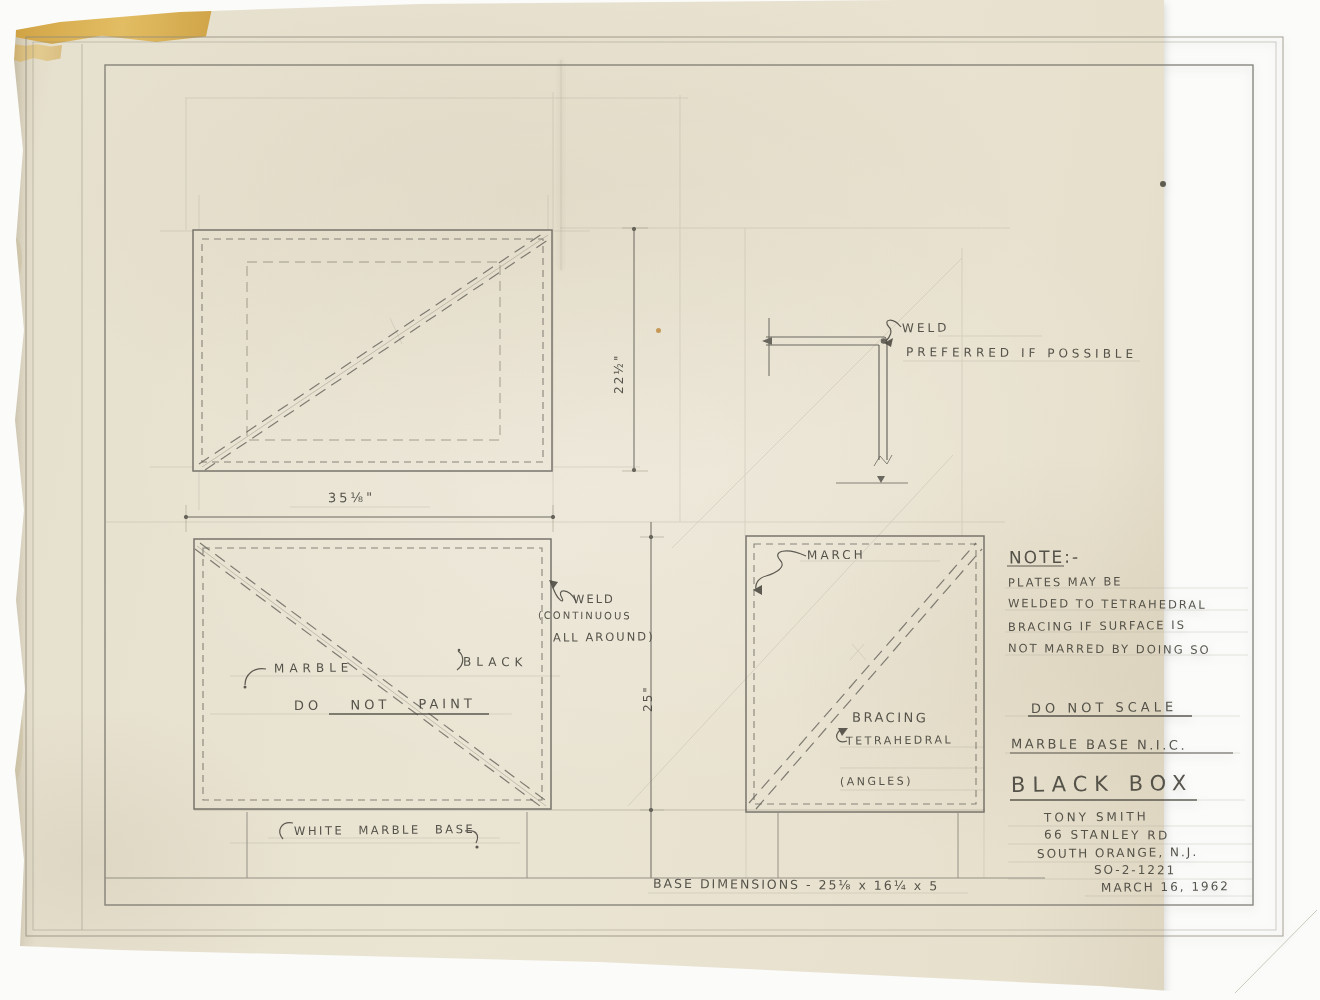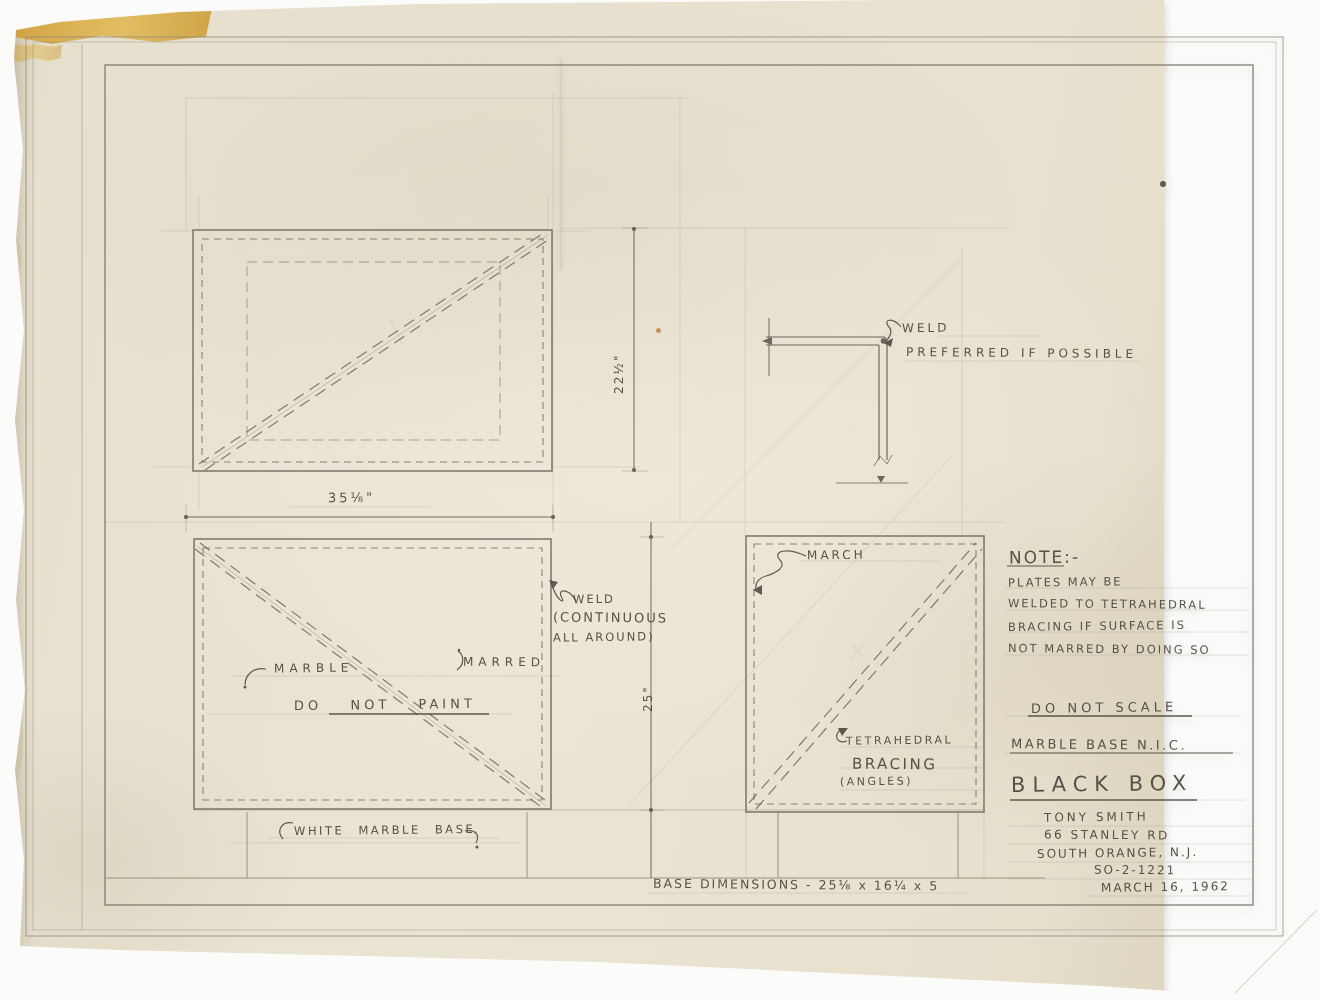--- a/index.html
+++ b/index.html
@@ -205,30 +205,30 @@
     </svg>
 
     <div class="hand" style="left:902px;top:321px;">WELD</div>
     <div class="hand r2" style="left:906px;top:346px;letter-spacing:4px;">PREFERRED IF POSSIBLE</div>
 
     <div class="hand" style="left:328px;top:490px;font-size:13px;">35⅛"</div>
     <div class="hand vert" style="left:612px;top:394px;">22½"</div>
     <div class="hand vert" style="left:641px;top:712px;">25"</div>
 
     <div class="hand" style="left:573px;top:592px;font-size:11.5px;letter-spacing:2px;">WELD</div>
-    <div class="hand r2" style="left:553px;top:610px;font-size:13px;letter-spacing:2px;">(CONTINUOUS</div>
+    <div class="hand r2" style="left:538px;top:610px;font-size:10px;letter-spacing:2px;">(CONTINUOUS</div>
     <div class="hand" style="left:553px;top:630px;font-size:11.5px;letter-spacing:2px;">ALL AROUND)</div>
 
     <div class="hand" style="left:274px;top:661px;letter-spacing:5px;">MARBLE</div>
-    <div class="hand r2" style="left:463px;top:655px;letter-spacing:5px;">MARRED</div>
+    <div class="hand r2" style="left:463px;top:655px;letter-spacing:5px;">BLACK</div>
     <div class="hand" style="left:294px;top:697px;font-size:13px;letter-spacing:4px;word-spacing:20px;">DO NOT PAINT</div>
 
     <div class="hand" style="left:807px;top:548px;">MARCH</div>
     <div class="hand" style="left:846px;top:734px;font-size:11px;letter-spacing:2.5px;">TETRAHEDRAL</div>
-    <div class="hand r2" style="left:852px;top:755px;font-size:15px;letter-spacing:2.5px;">BRACING</div>
+    <div class="hand r2" style="left:852px;top:710px;font-size:13px;letter-spacing:2.5px;">BRACING</div>
     <div class="hand" style="left:840px;top:775px;font-size:11px;letter-spacing:2.5px;">(ANGLES)</div>
 
     <div class="hand" style="left:1009px;top:547px;font-size:17px;letter-spacing:2px;text-align:center;">NOTE:-</div>
     <div class="hand" style="left:1008px;top:575px;font-size:11.5px;letter-spacing:2px;">PLATES MAY BE</div>
     <div class="hand r2" style="left:1008px;top:597px;font-size:11.5px;letter-spacing:2px;">WELDED TO TETRAHEDRAL</div>
     <div class="hand" style="left:1008px;top:619px;font-size:11.5px;letter-spacing:2px;">BRACING IF SURFACE IS</div>
     <div class="hand r2" style="left:1008px;top:642px;font-size:11.5px;letter-spacing:2px;">NOT MARRED BY DOING SO</div>
 
     <div class="hand" style="left:1031px;top:700px;font-size:13px;letter-spacing:4px;">DO NOT SCALE</div>
     <div class="hand r2" style="left:1011px;top:737px;font-size:13px;letter-spacing:2.5px;">MARBLE BASE N.I.C.</div>

